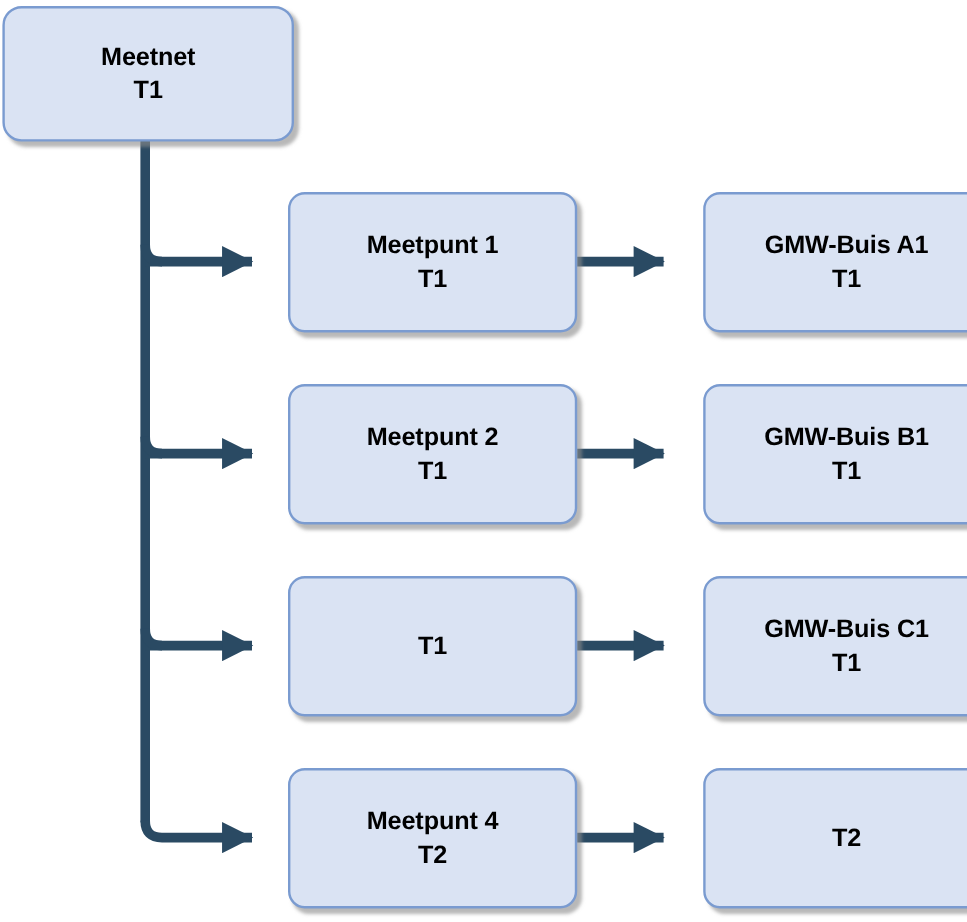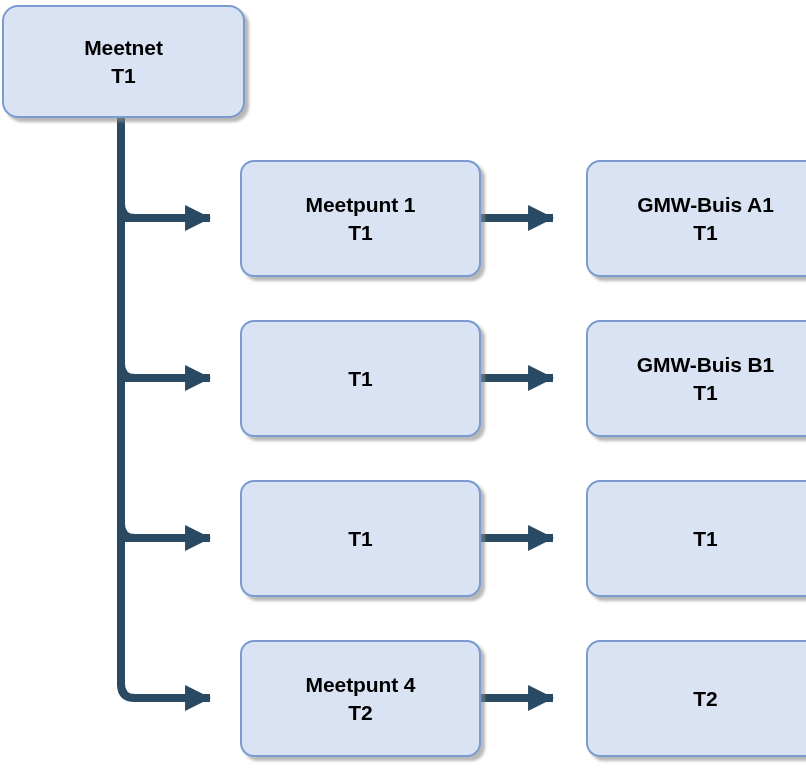--- a/index.html
+++ b/index.html
@@ -113,31 +113,33 @@
   <div class="node-box node-mid row-1">
     <span class="node-line">Meetpunt 1</span>
     <span class="node-line">T1</span>
   </div>
   <div class="node-box node-right row-1">
     <span class="node-line">GMW-Buis A1</span>
     <span class="node-line">T1</span>
   </div>
 
   <div class="node-box node-mid row-2">
+    <span class="node-line">Meetpunt 2</span>
     <span class="node-line">T1</span>
   </div>
   <div class="node-box node-right row-2">
     <span class="node-line">GMW-Buis B1</span>
     <span class="node-line">T1</span>
   </div>
 
   <div class="node-box node-mid row-3">
     <span class="node-line">T1</span>
   </div>
   <div class="node-box node-right row-3">
+    <span class="node-line">GMW-Buis C1</span>
     <span class="node-line">T1</span>
   </div>
 
   <div class="node-box node-mid row-4">
     <span class="node-line">Meetpunt 4</span>
     <span class="node-line">T2</span>
   </div>
   <div class="node-box node-right row-4">
     <span class="node-line">T2</span>
   </div>

